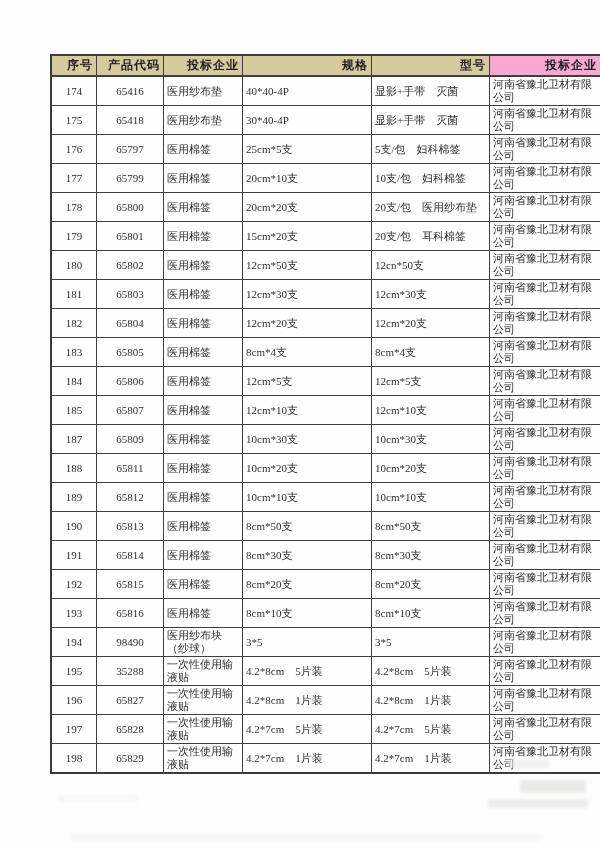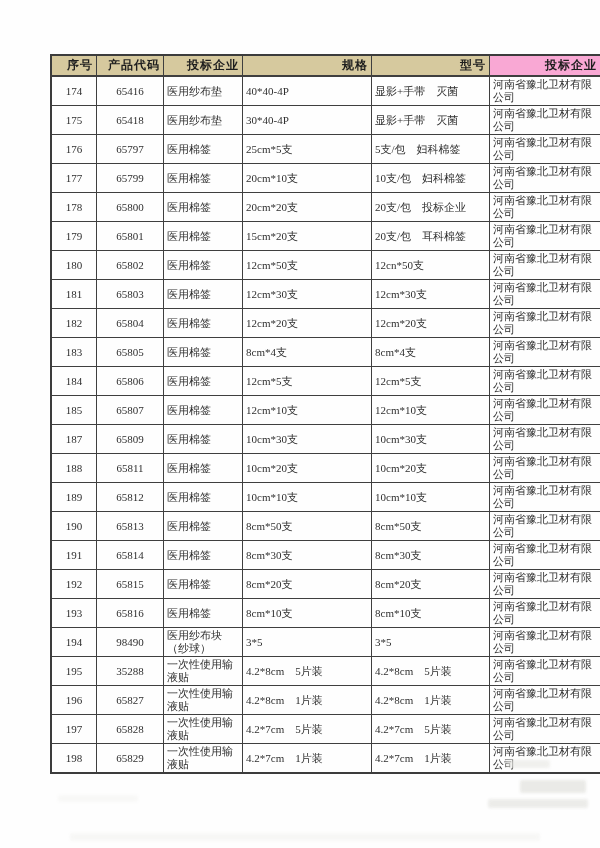--- a/index.html
+++ b/index.html
@@ -115,21 +115,21 @@
           <td class="col-name">医用棉签</td>
           <td class="col-spec">20cm*10支</td>
           <td class="col-model">10支/包　妇科棉签</td>
           <td class="col-bidder">河南省豫北卫材有限公司</td>
         </tr>
         <tr>
           <td class="col-seq">178</td>
           <td class="col-code">65800</td>
           <td class="col-name">医用棉签</td>
           <td class="col-spec">20cm*20支</td>
-          <td class="col-model">20支/包　投标企业</td>
+          <td class="col-model">20支/包　医用纱布垫</td>
           <td class="col-bidder">河南省豫北卫材有限公司</td>
         </tr>
         <tr>
           <td class="col-seq">179</td>
           <td class="col-code">65801</td>
           <td class="col-name">医用棉签</td>
           <td class="col-spec">15cm*20支</td>
           <td class="col-model">20支/包　耳科棉签</td>
           <td class="col-bidder">河南省豫北卫材有限公司</td>
         </tr>

